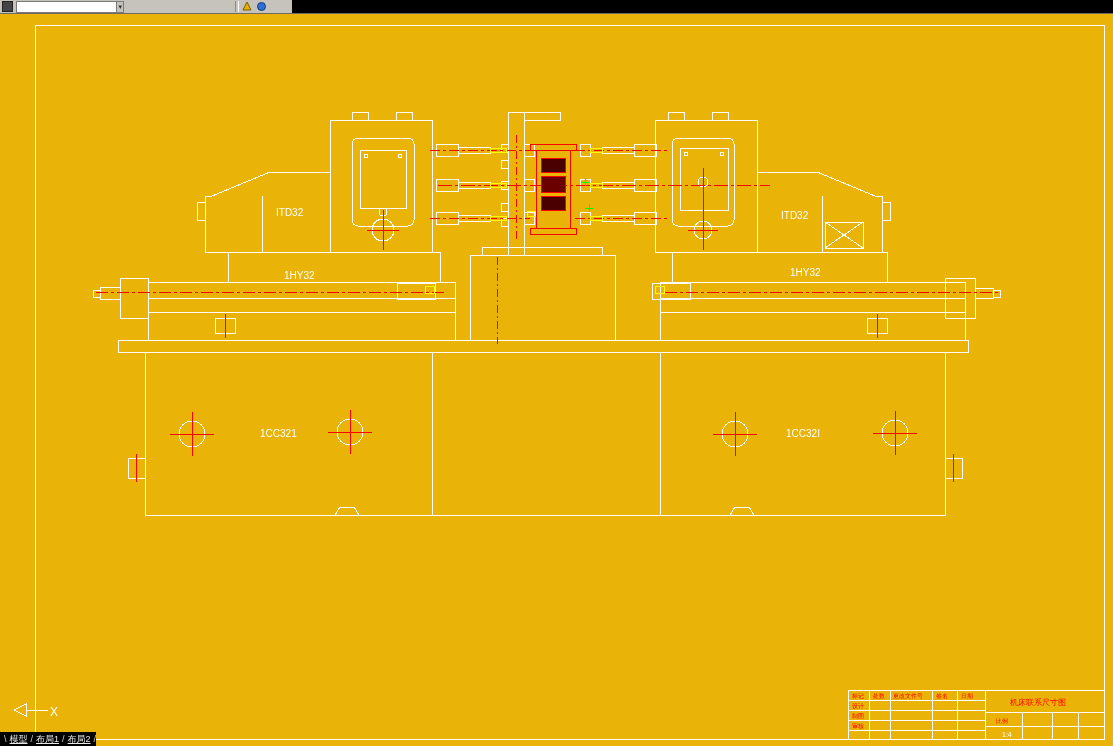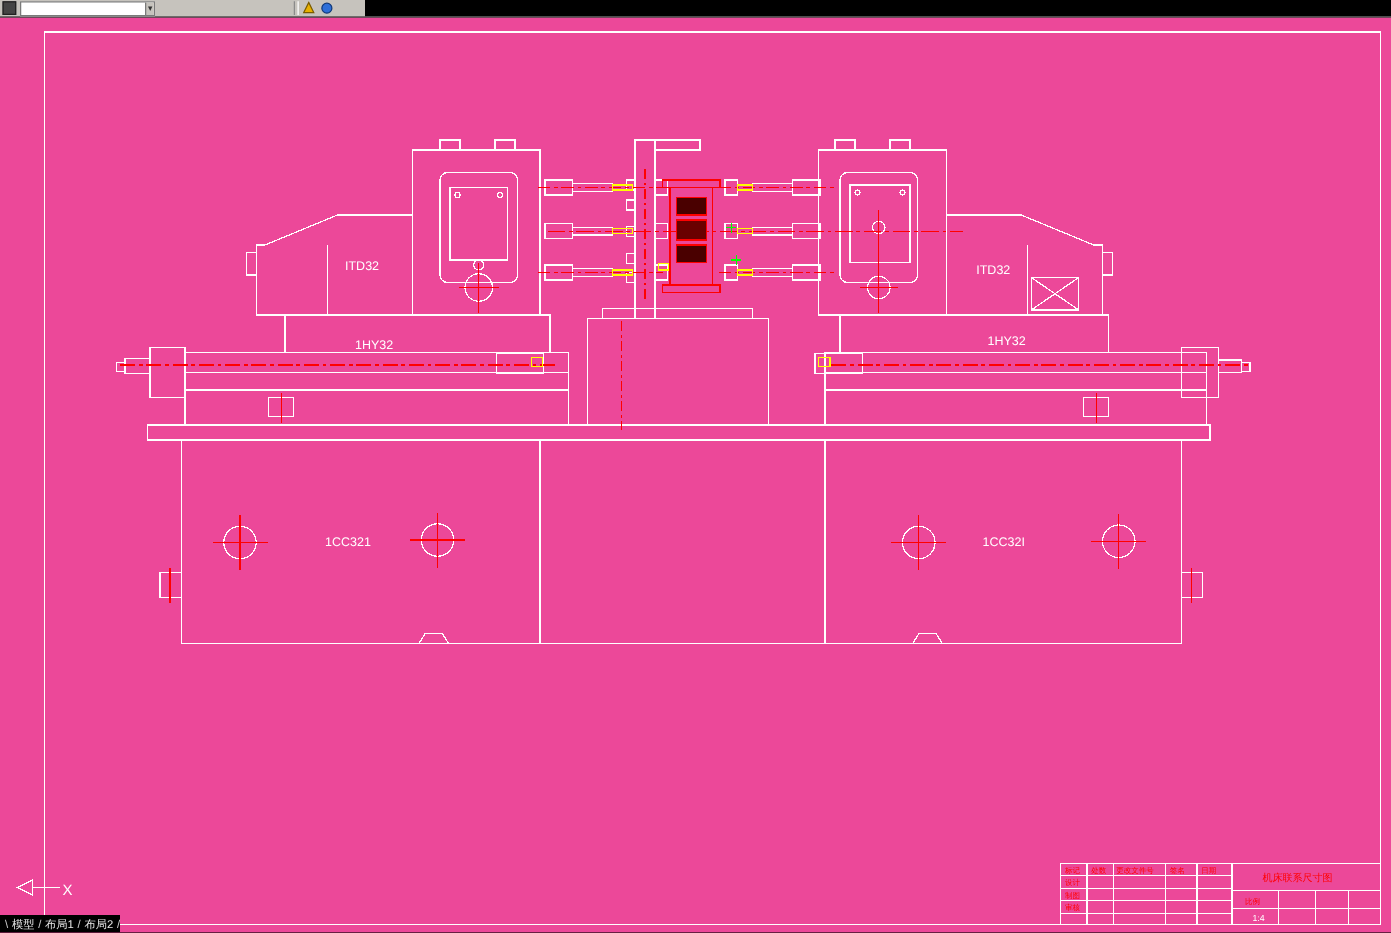--- a/index.html
+++ b/index.html
@@ -1,33 +1,33 @@
 <!DOCTYPE html>
 <html><head>
 <meta charset="utf-8">
 <style>
   html,body{margin:0;padding:0;background:#000;}
-  .screen{position:relative;width:1113px;height:746px;background:#ec4899;overflow:hidden;
+  .screen{position:relative;width:1113px;height:746px;background:#eab308;overflow:hidden;
           font-family:"Liberation Sans", sans-serif;}
   
   .topbar{position:absolute;left:0;top:0;width:1113px;height:13px;background:#000;
           border-bottom:1px solid #6a6a6a;}
   .topbar-left{position:absolute;left:0;top:0;width:292px;height:13px;background:#c6c3bd;
                display:flex;align-items:center;gap:3px;padding-left:2px;box-sizing:border-box;}
   .app-icon{width:9px;height:9px;background:#444;border:1px solid #222;}
   .combo{width:106px;height:10px;background:#fff;border:1px solid #7a7a7a;display:flex;
          align-items:center;justify-content:space-between;font-size:8px;}
   .combo-arrow{font-size:7px;color:#333;background:#c6c3bd;height:100%;display:flex;
                align-items:center;padding:0 1px;border-left:1px solid #7a7a7a;}
   .tb-sep{width:2px;height:11px;border-left:1px solid #8a8a8a;border-right:1px solid #fff;margin-left:108px;}
   .tb-icon{width:11px;height:11px;display:flex;align-items:center;justify-content:center;}
   
   .tabbar{position:absolute;left:0;bottom:0;height:14px;display:flex;align-items:center;
           gap:3px;padding-left:4px;color:#e8e8e8;font-size:9px;background:#000;}
-  .tab{cursor:pointer;}
+  .tab{cursor:pointer;text-decoration:underline;}
   .tab-slash{color:#cfcfcf;}
   svg text{font-family:"Liberation Sans", sans-serif;}
   .drawing-layer{position:absolute;left:0;top:0;}
 </style>
 </head>
 <body>
 
 <div class="screen">
 
   <div class="topbar">

